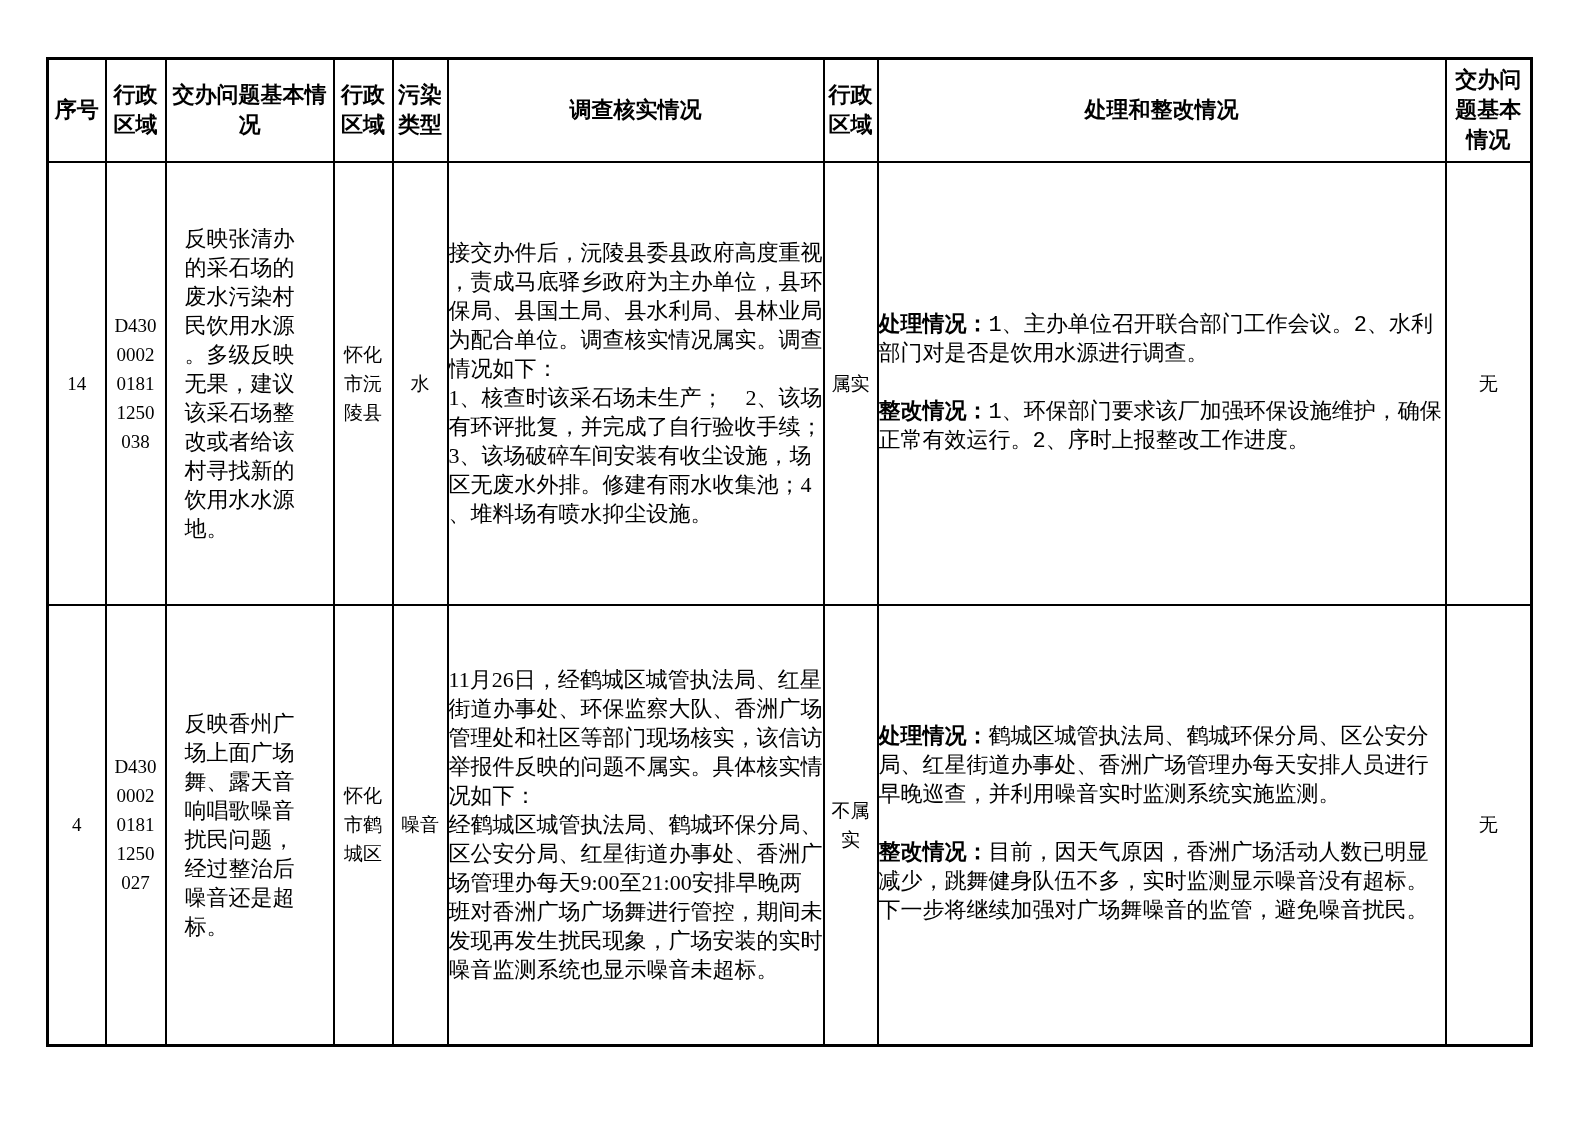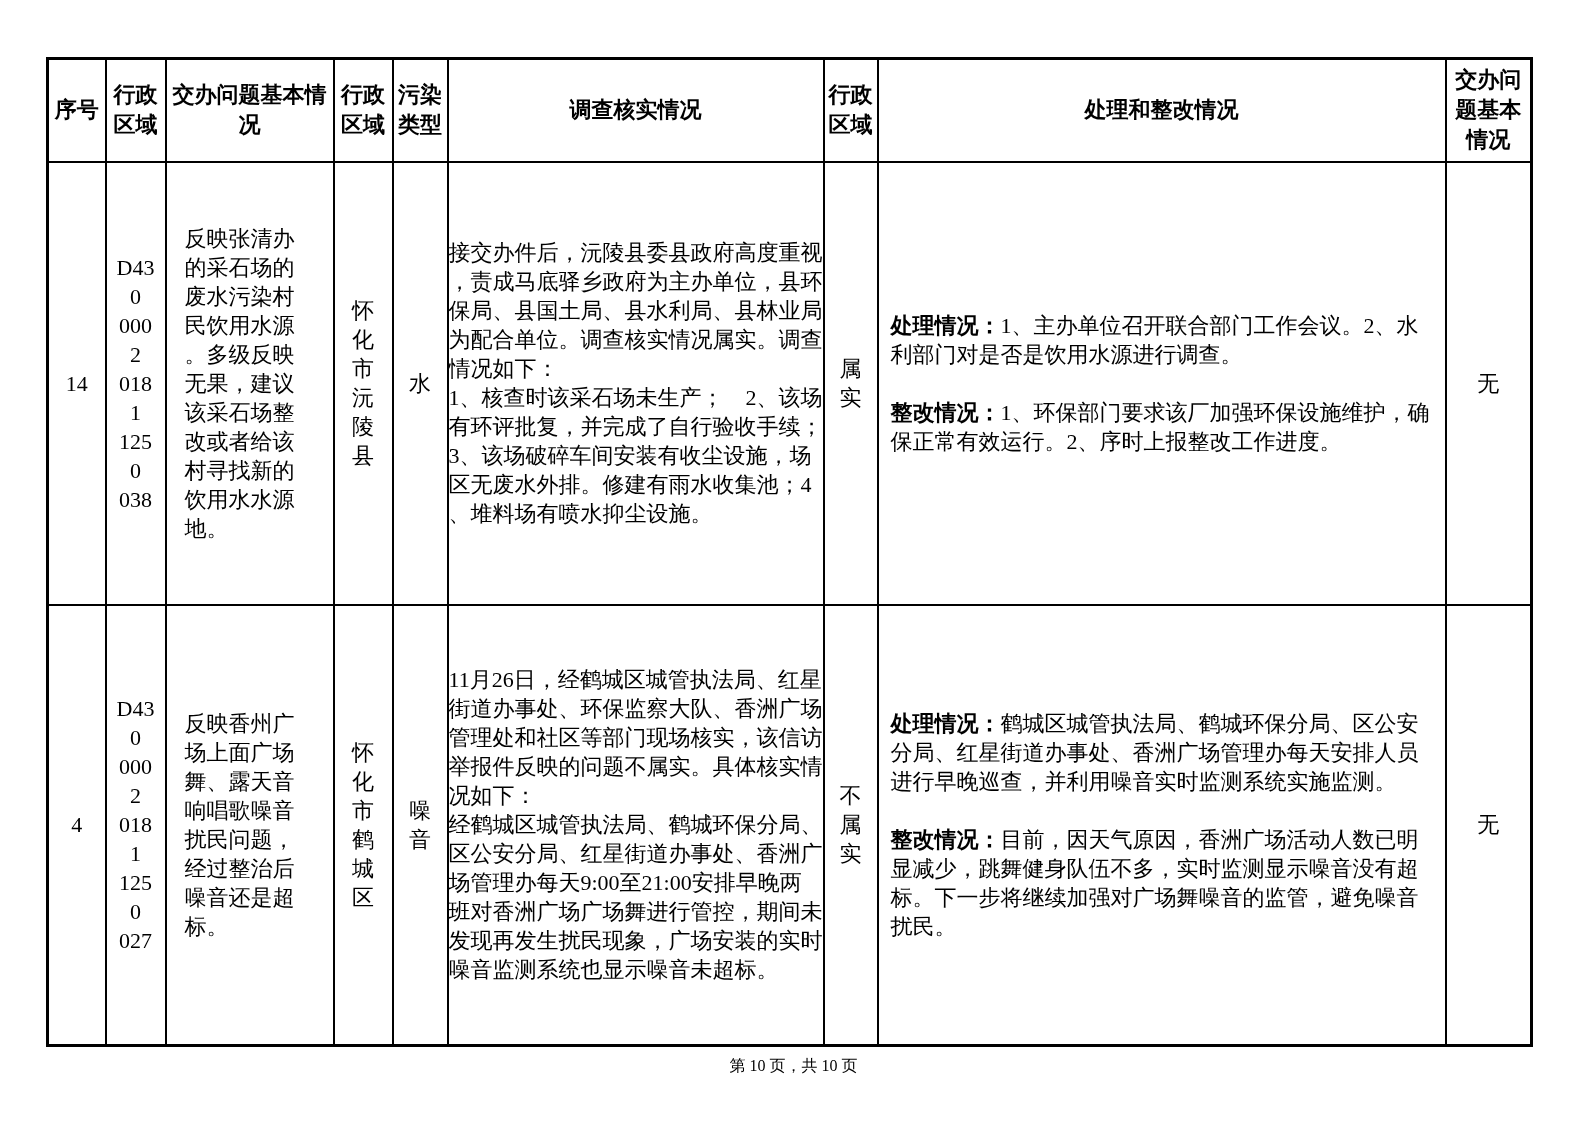--- a/index.html
+++ b/index.html
@@ -34,37 +34,37 @@
     font-size: 22px;
     line-height: 30px;
     font-weight: bold;
     text-align: center;
     padding: 0 2px;
     word-break: break-all;
     line-break: anywhere;
   }
   td.c-center {
     text-align: center;
-    font-size: 22px;
+    font-size: 19px;
     line-height: 29px;
-    padding: 0 8px;
+    padding: 0 2px;
     word-break: break-all;
     line-break: anywhere;
   }
   td.c-left {
     text-align: left;
     font-size: 22px;
     line-height: 29px;
     word-break: break-all;
     line-break: anywhere;
     white-space: pre-line;
   }
   td.col-problem { padding: 0 18px; }
   td.col-invest  { padding: 0 0; }
-  td.col-handle  { padding: 0 12px; }
+  td.col-handle  { padding: 0 0; font-family: Liberation Mono, monospace; }
   td.c-prelines  { white-space: pre-line; }
   .para { margin: 0; }
   .lbl { font-weight: bold; }
   .footer {
     position: absolute;
     left: 0;
     top: 1056px;
     width: 100%;
     text-align: center;
     font-size: 16px;
@@ -138,15 +138,14 @@
       <td class="c-center">不属实</td>
       <td class="c-left col-handle">
         <p class="para"><b class="lbl">处理情况：</b><span>鹤城区城管执法局、鹤城环保分局、区公安分局、红星街道办事处、香洲广场管理办每天安排人员进行早晚巡查，并利用噪音实时监测系统实施监测。</span></p>
         <p class="para"><b class="lbl">整改情况：</b><span>目前，因天气原因，香洲广场活动人数已明显减少，跳舞健身队伍不多，实时监测显示噪音没有超标。下一步将继续加强对广场舞噪音的监管，避免噪音扰民。</span></p>
       </td>
       <td class="c-center">无</td>
     </tr>
   </tbody>
     </table>
 
-  <div class="footer">第 10 页，共 10 页</div>
 
 </div>
 
 </body></html>

